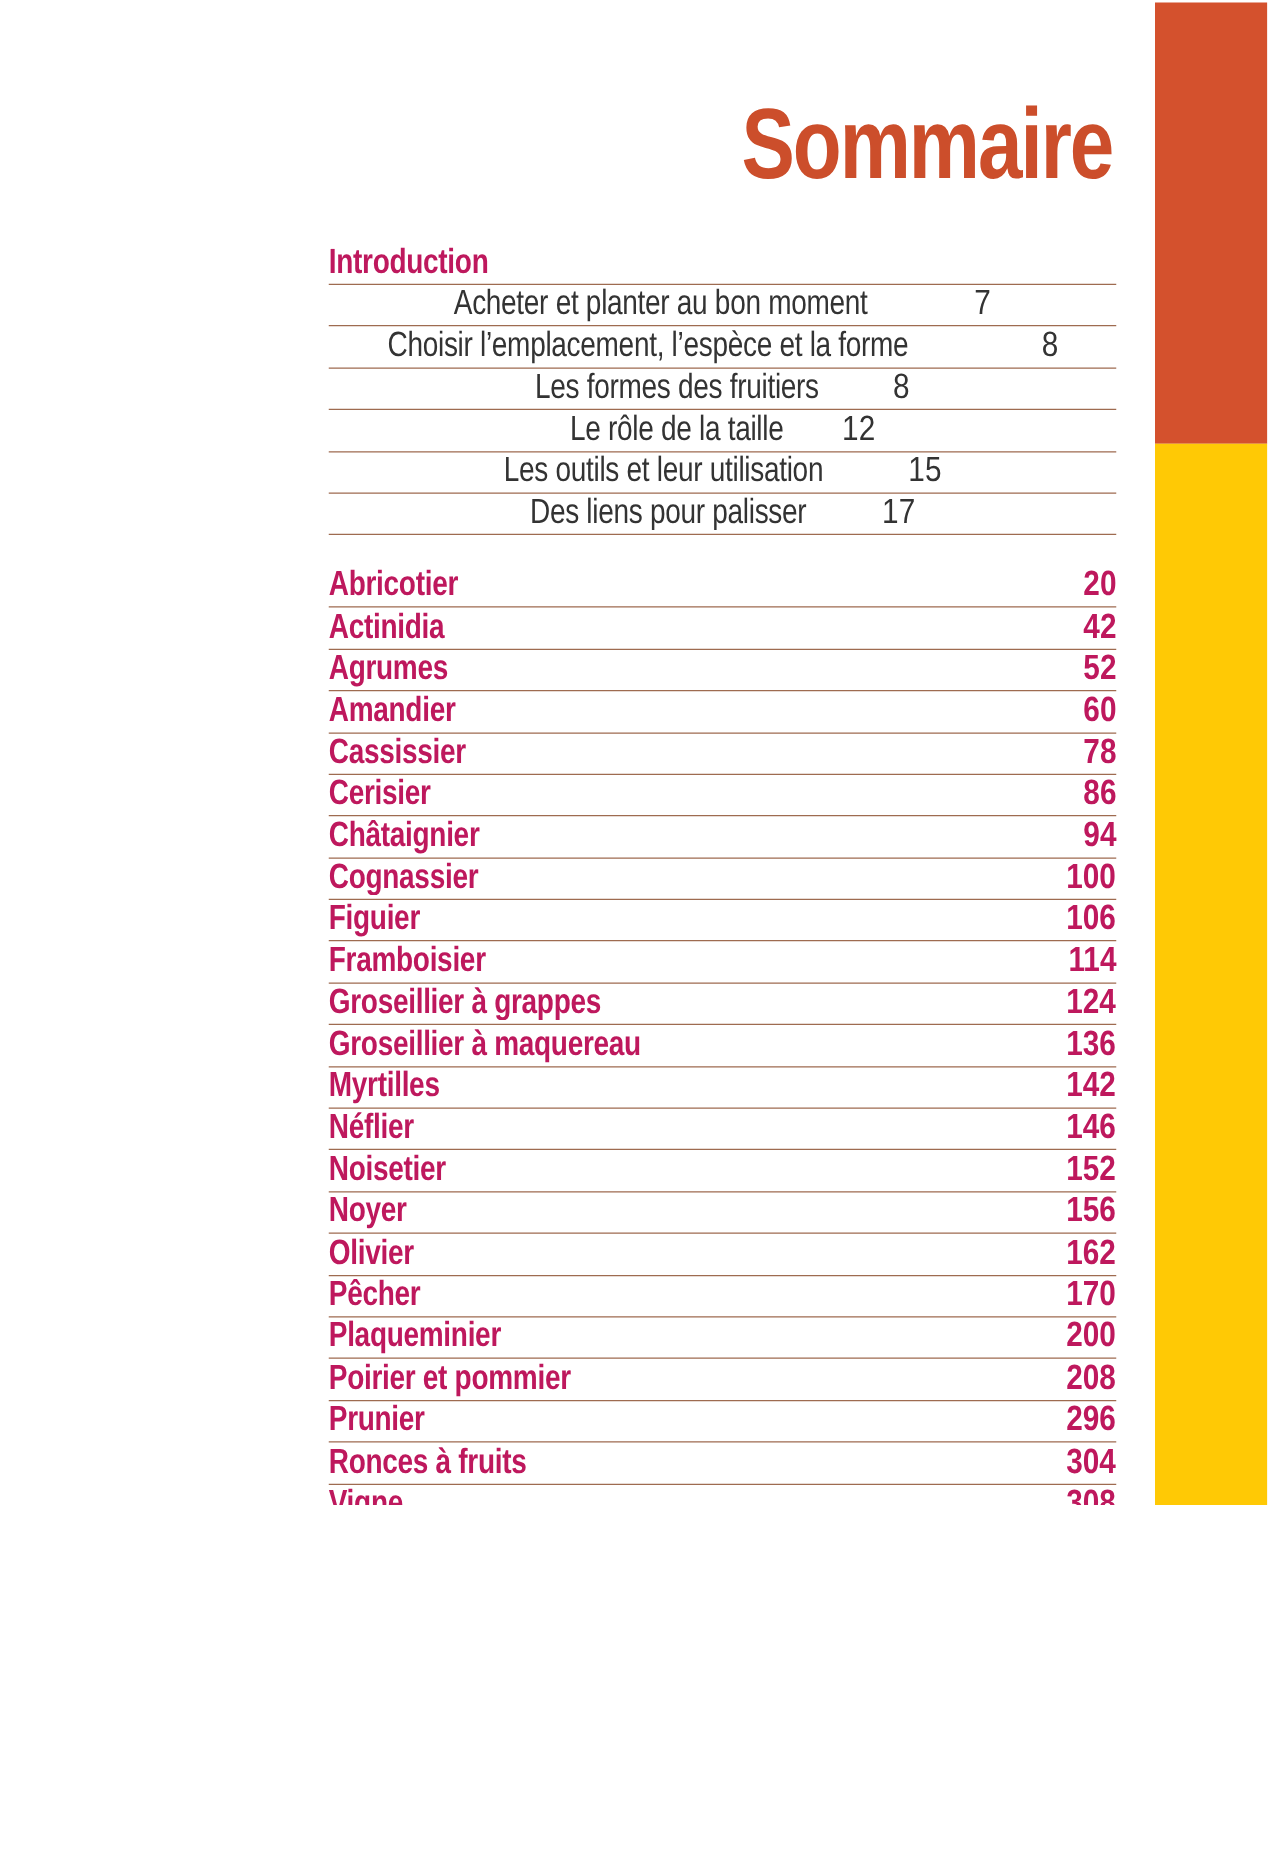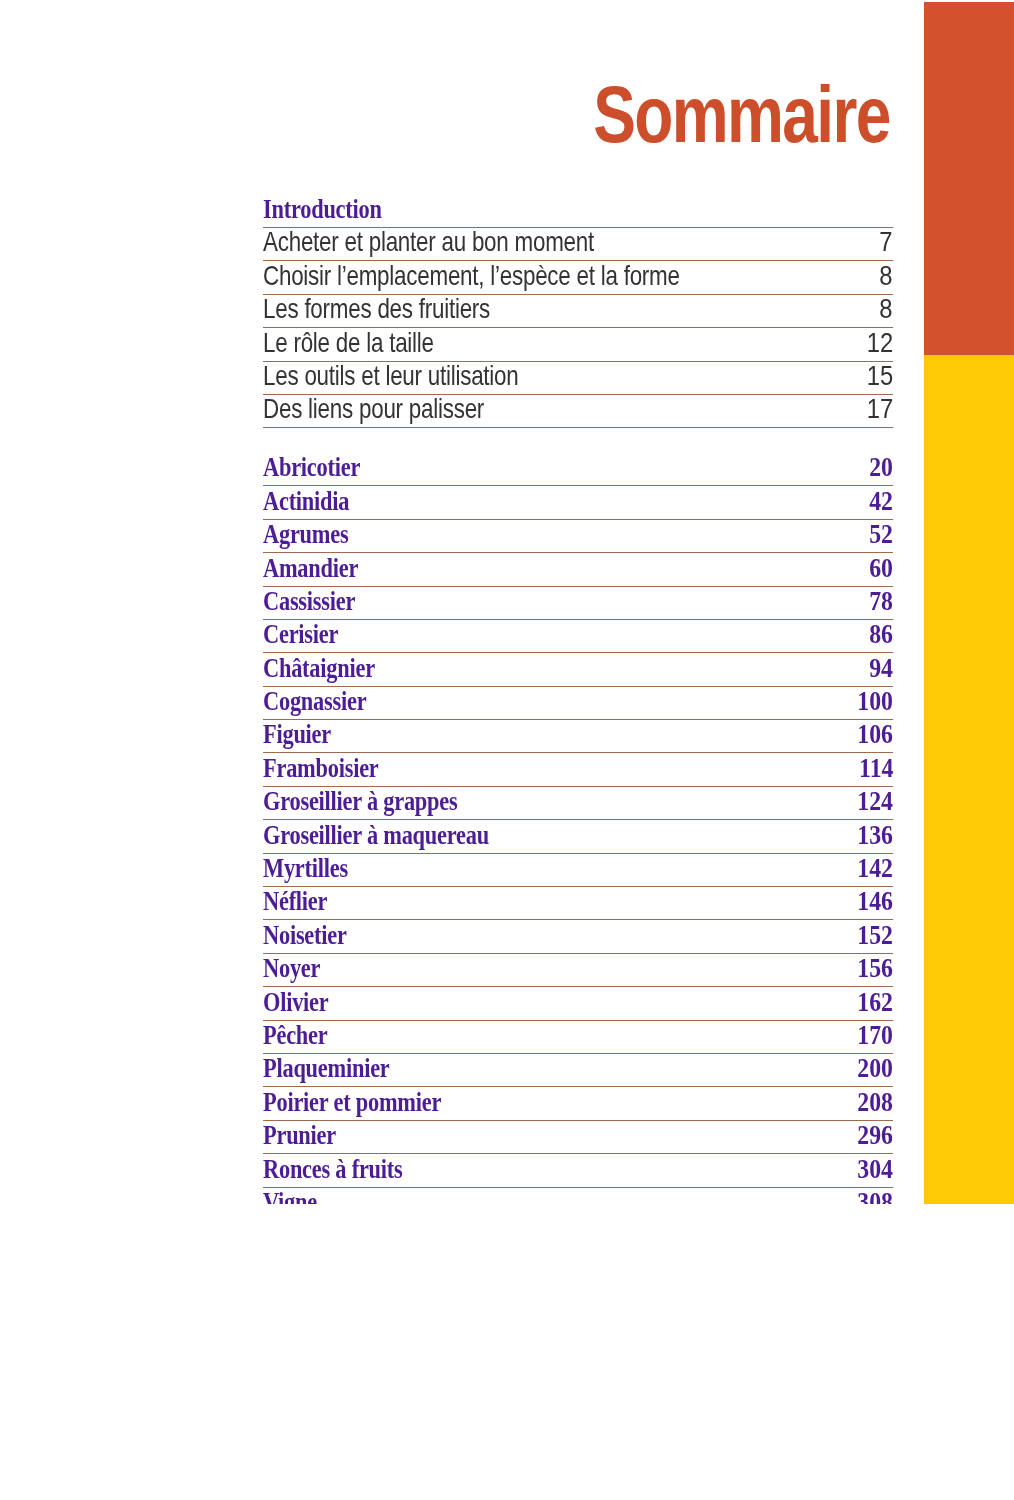--- a/index.html
+++ b/index.html
@@ -78,25 +78,25 @@
   }
   .row .pageno {
     display: inline-block;
     transform: scaleX(0.85);
     transform-origin: 100% 100%;
     text-align: right;
   }
   .light {
     font-weight: 400;
     color: #333333;
+    justify-content: center;
   }
   .bold {
     font-weight: 700;
-    color: #4c1d95;
-    font-family: Liberation Serif, serif;
+    color: #be185d;
   }
   .gap-sm { margin-top: 24.6px; }
   .gap-lg { margin-top: 14px; }
   .repeat { display: contents; }
 </style>
 </head>
 <body>
 
 <div class="page">
 

